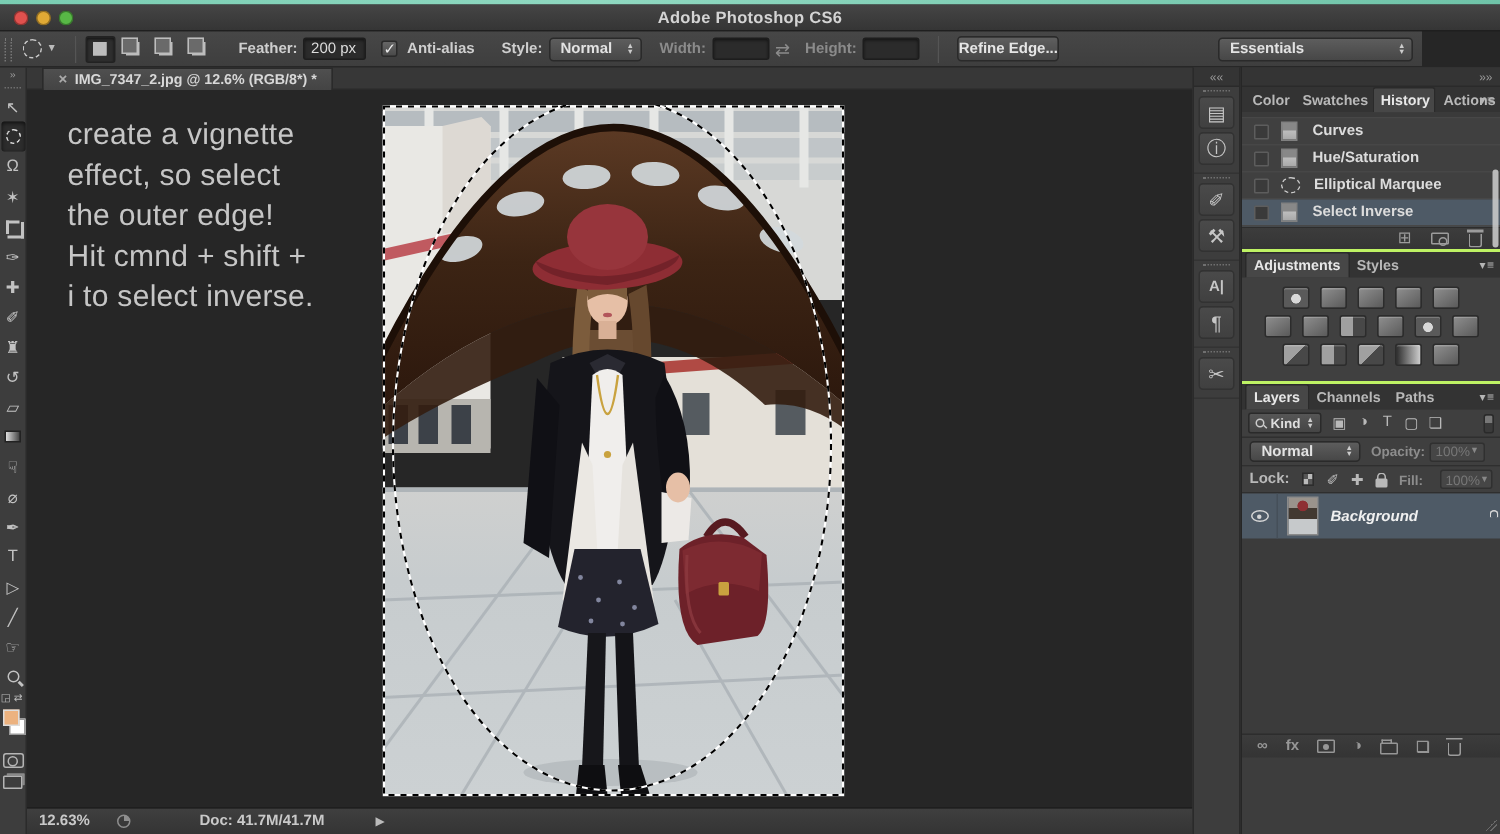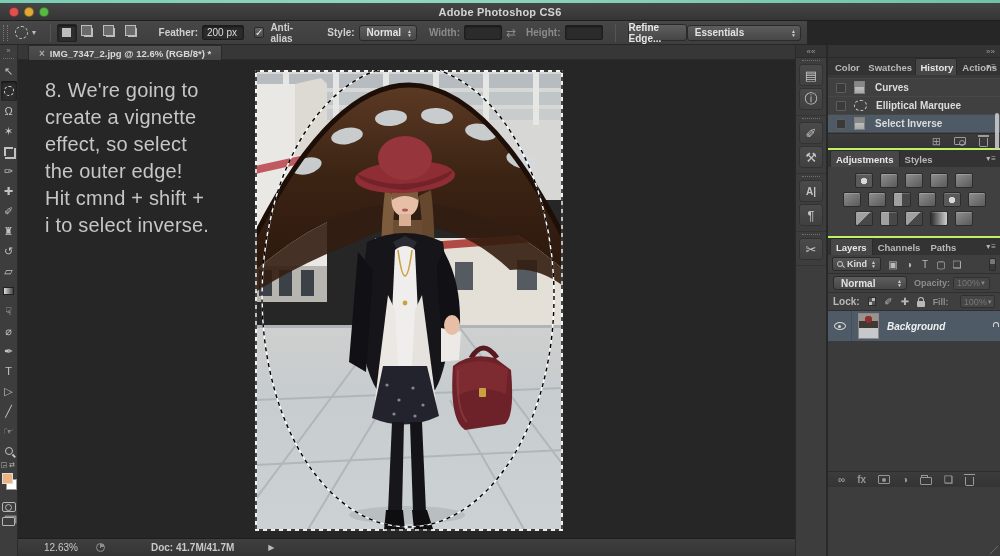--- a/index.html
+++ b/index.html
@@ -10,21 +10,21 @@
   
   .desktop-sliver { position:absolute; left:0; top:0; width:1000px; height:3px; background:linear-gradient(90deg,#79cdb2,#8fd8c0 40%,#6fc3a8); }
   .titlebar { position:absolute; left:0; top:3px; width:1000px; height:18px;
     background:linear-gradient(180deg,#454545,#353535); border-bottom:1px solid #1f1f1f;
     display:flex; align-items:center; }
   .traffic { display:flex; gap:5px; margin-left:9px; }
   .tl { width:10px; height:10px; border-radius:50%; border:1px solid rgba(0,0,0,.35); }
   .title-text { position:absolute; left:0; right:0; text-align:center; font-size:11px; font-weight:bold; color:#d4d4d4; letter-spacing:.2px; }
 
   
-  .optionsbar { position:absolute; left:0; top:21px; width:807px; height:24px; background:linear-gradient(180deg,#474747,#3e3e3e);
+  .optionsbar { position:absolute; left:0; top:21px; width:948px; height:24px; background:linear-gradient(180deg,#474747,#3e3e3e);
     border-bottom:1px solid #272727; display:flex; align-items:center; font-size:10px; color:#cfcfcf; }
   .grip-v { width:5px; height:16px; margin:0 5px 0 3px; border-left:1px dotted #777; border-right:1px dotted #777; }
   .tool-preset { display:flex; align-items:center; gap:3px; padding:0 6px 0 2px; }
   .dashed-circle { width:13px; height:13px; border:1px dashed #c9c9c9; border-radius:50%; display:inline-block; }
   .dd-arrow { font-size:7px; color:#bbb; }
   .vsep { width:1px; height:18px; background:#2c2c2c; border-right:1px solid #555; margin:0 6px; }
   .mode-btns { display:flex; gap:2px; margin-right:10px; }
   .mode-btn { width:20px; height:18px; display:flex; align-items:center; justify-content:center; border-radius:2px; }
   .mode-btn.active { background:#2e2e2e; box-shadow:inset 0 1px 2px rgba(0,0,0,.6); border:1px solid #222; }
   .mode-glyph { width:9px; height:9px; border:1px solid #bdbdbd; position:relative; }
@@ -74,21 +74,21 @@
   .screenmode { width:13px; height:9px; margin:5px auto 0; border:1px solid #b5b5b5; border-radius:1px; box-shadow:2px -2px 0 -0.5px #8a8a8a; }
 
   
   .canvas { position:absolute; left:18px; top:60px; width:777px; height:478px; background:#262626; overflow:hidden; }
   .instructions { position:absolute; left:27px; top:17px; width:205px; font-size:20px; line-height:27px; color:#c6c6c6; font-weight:400; letter-spacing:.2px; }
   .photo { position:absolute; left:237px; top:10px; width:308px; height:461px; }
 
   
   .statusbar { position:absolute; left:18px; top:538px; width:777px; height:18px; background:linear-gradient(180deg,#3f3f3f,#343434);
     border-top:1px solid #1e1e1e; display:flex; align-items:center; font-size:10px; color:#c9c9c9; }
-  .status-zoom { margin-left:26px; font-weight:normal; }
+  .status-zoom { margin-left:8px; font-weight:bold; }
   .status-icon { width:9px; height:9px; border:1px solid #8e8e8e; border-radius:50%; margin:0 14px 0 18px; background:conic-gradient(#8e8e8e 0 25%, transparent 25%); }
   .status-doc { font-weight:bold; margin-left:32px; }
   .status-arrow { margin-left:34px; color:#bbb; font-size:8px; }
 
   
   .icondock { position:absolute; left:795px; top:45px; width:32px; height:511px; background:#3d3d3d; border-left:1px solid #2a2a2a; border-right:1px solid #2a2a2a; }
   .dock-collapse { height:13px; text-align:center; color:#9a9a9a; font-size:8px; line-height:13px; background:#343434; border-bottom:1px solid #2a2a2a; }
   .dock-group { border-bottom:1px solid #333; padding-bottom:3px; }
   .dock-grip { border-top:1px dotted #707070; margin:2px 6px 3px; }
   .dock-icon { width:24px; height:22px; margin:2px auto; display:flex; align-items:center; justify-content:center; color:#c6c6c6; font-size:13px;
@@ -288,21 +288,20 @@
     <div class="swatches">
       <span class="fg-swatch" id="fg-swatch" style="background: rgb(236, 178, 127);"></span>
       <span class="bg-swatch"></span>
     </div>
     <div class="quickmask"></div>
     <div class="screenmode"></div>
   </div>
 
   <div class="canvas">
     <div class="instructions" id="instructions">
-        <div>8. We're going to</div>
         <div>create a vignette</div>
         <div>effect, so select</div>
         <div>the outer edge!</div>
         <div>Hit cmnd + shift +</div>
         <div>i to select inverse.</div>
       </div>
 
     <svg class="photo" viewBox="0 0 308 461" preserveAspectRatio="none">
       <defs>
         <linearGradient id="canopyG" x1="0" y1="0" x2="0" y2="1">
@@ -476,20 +475,25 @@
           <span class="ptab">Actions</span>
           <span class="pmenu">▾≡</span>
         </div>
       <div class="hist-body">
         <div class="hist-partial"></div>
         <div id="history-items">
             <div class="hist-row">
               <span class="hist-check"></span>
               <span class="hist-doc"></span>
               <span class="hist-label">Curves</span>
+            </div>
+            <div class="hist-row">
+              <span class="hist-check"></span>
+              <span class="hist-doc"></span>
+              <span class="hist-label">Hue/Saturation</span>
             </div>
             <div class="hist-row">
               <span class="hist-check"></span>
               <span class="hist-ellipse"></span>
               <span class="hist-label">Elliptical Marquee</span>
             </div>
             <div class="hist-row selected">
               <span class="hist-check"></span>
               <span class="hist-doc"></span>
               <span class="hist-label">Select Inverse</span>

